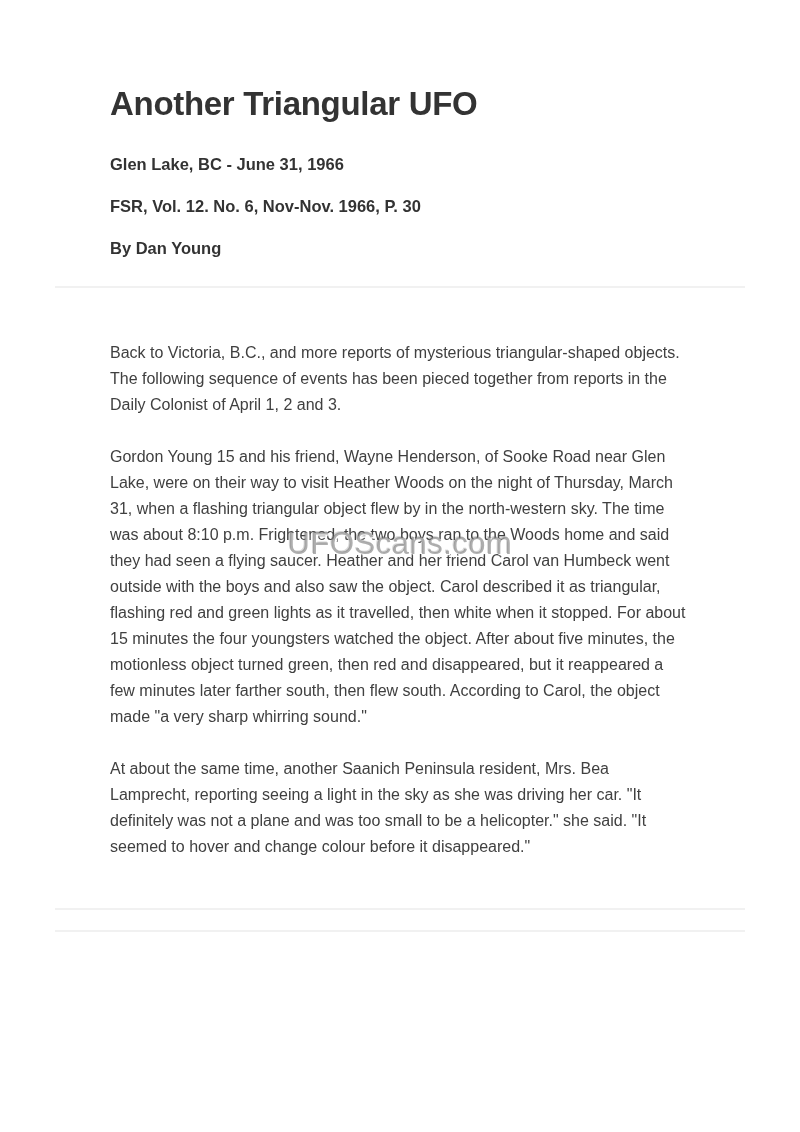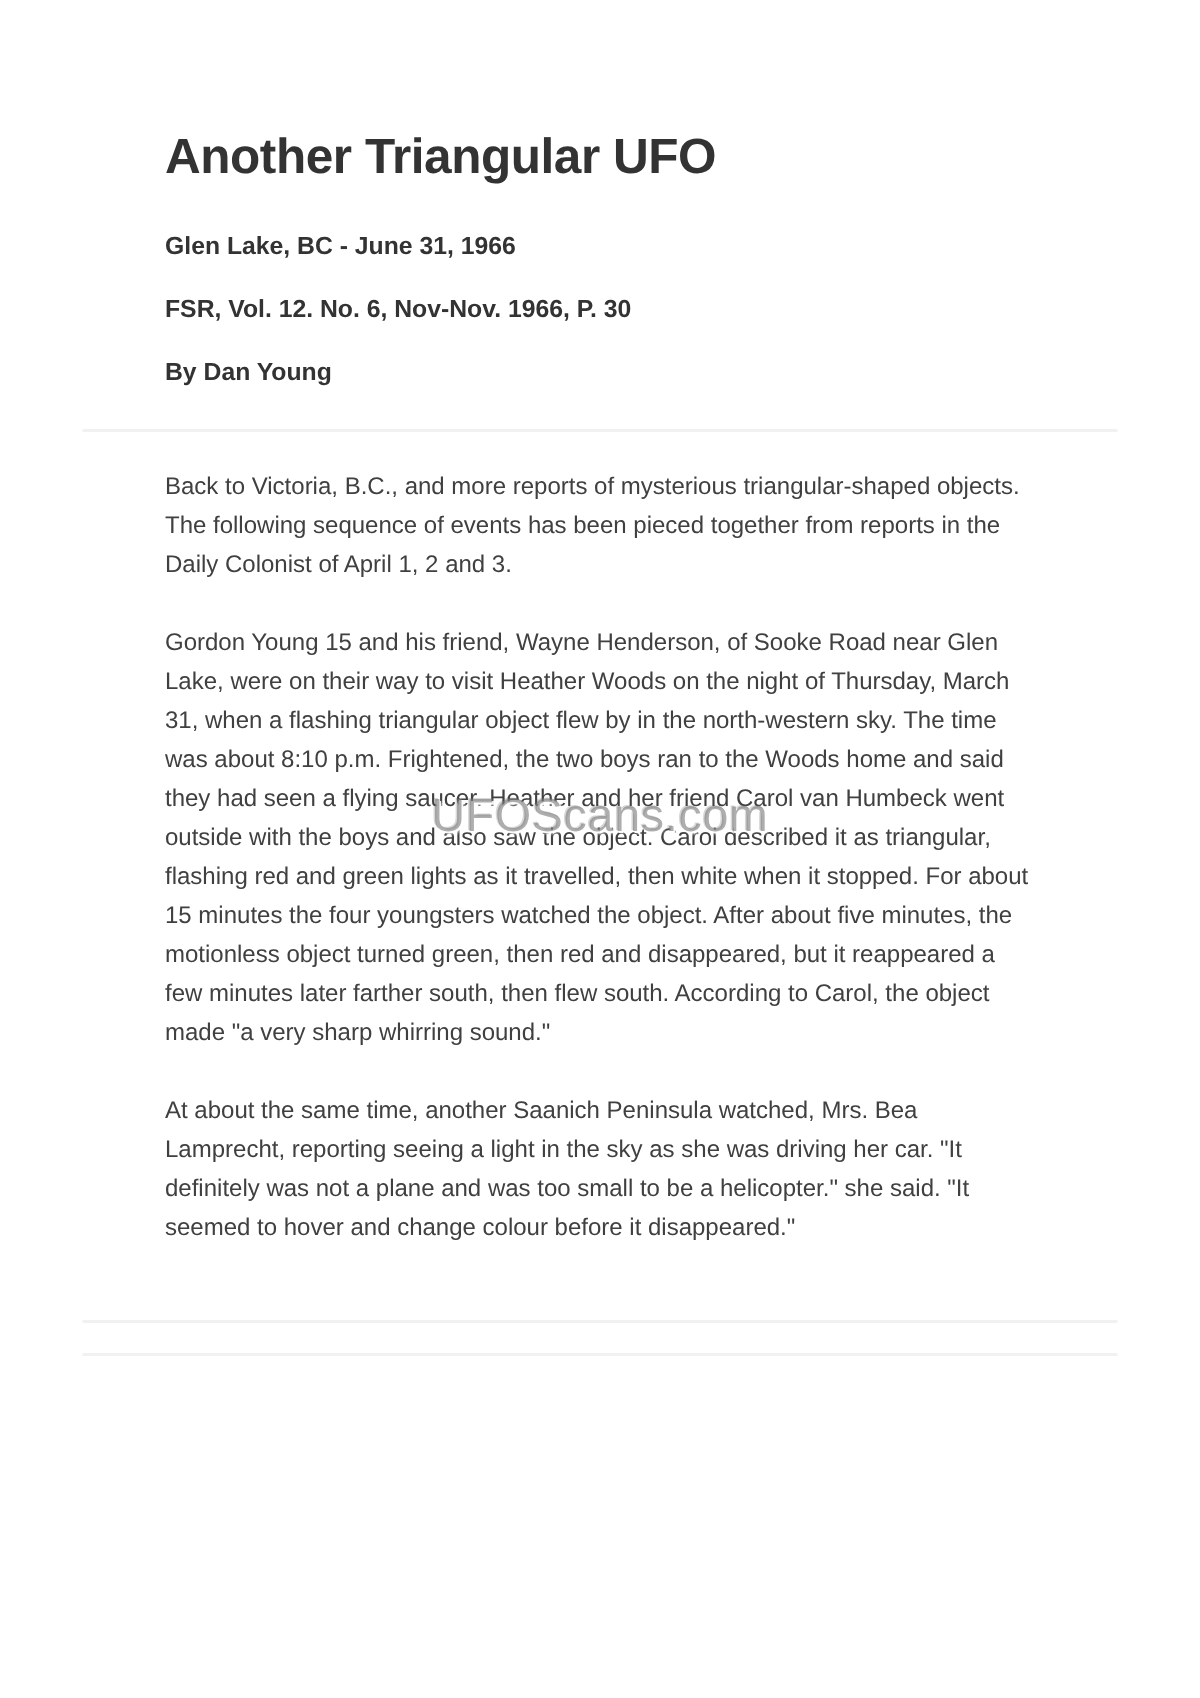--- a/index.html
+++ b/index.html
@@ -36,21 +36,21 @@
 
   hr.divider {
     border: none;
     border-top: 2px solid #f1f1f1;
     height: 0;
   }
   .divider-top { margin: 25px 55px 0 55px; }
   .divider-bottom-1 { margin: 48px 55px 0 55px; }
   .divider-bottom-2 { margin: 20px 55px 0 55px; }
 
-  .article-body { padding: 24px 110px 0 110px; }
+  .article-body { padding: 52px 110px 0 110px; }
 
   .para {
     margin: 0 0 26px 0;
     max-width: 582px;
     font-size: 16px;
     line-height: 26px;
     font-weight: 400;
     color: #404040;
   }
 
@@ -81,21 +81,21 @@
     <p class="meta">Glen Lake, BC - June 31, 1966</p>
     <p class="meta">FSR, Vol. 12. No. 6, Nov-Nov. 1966, P. 30</p>
     <p class="meta">By Dan Young</p>
   </header>
 
   <hr class="divider divider-top">
 
   <main class="article-body">
     <p class="para">Back to Victoria, B.C., and more reports of mysterious triangular-shaped objects. The following sequence of events has been pieced together from reports in the Daily Colonist of April 1, 2 and 3.</p>
     <p class="para">Gordon Young 15 and his friend, Wayne Henderson, of Sooke Road near Glen Lake, were on their way to visit Heather Woods on the night of Thursday, March 31, when a flashing triangular object flew by in the north-western sky. The time was about 8:10 p.m. Frightened, the two boys ran to the Woods home and said they had seen a flying saucer. Heather and her friend Carol van Humbeck went outside with the boys and also saw the object. Carol described it as triangular, flashing red and green lights as it travelled, then white when it stopped. For about 15 minutes the four youngsters watched the object. After about five minutes, the motionless object turned green, then red and disappeared, but it reappeared a few minutes later farther south, then flew south. According to Carol, the object made "a very sharp whirring sound."</p>
-    <p class="para">At about the same time, another Saanich Peninsula watched, Mrs. Bea Lamprecht, reporting seeing a light in the sky as she was driving her car. "It definitely was not a plane and was too small to be a helicopter." she said. "It seemed to hover and change colour before it disappeared."</p>
+    <p class="para">At about the same time, another Saanich Peninsula resident, Mrs. Bea Lamprecht, reporting seeing a light in the sky as she was driving her car. "It definitely was not a plane and was too small to be a helicopter." she said. "It seemed to hover and change colour before it disappeared."</p>
   </main>
 
   <div class="watermark">UFOScans.com</div>
 
   <hr class="divider divider-bottom-1">
   <hr class="divider divider-bottom-2">
 
 </div>
 
 </body></html>

